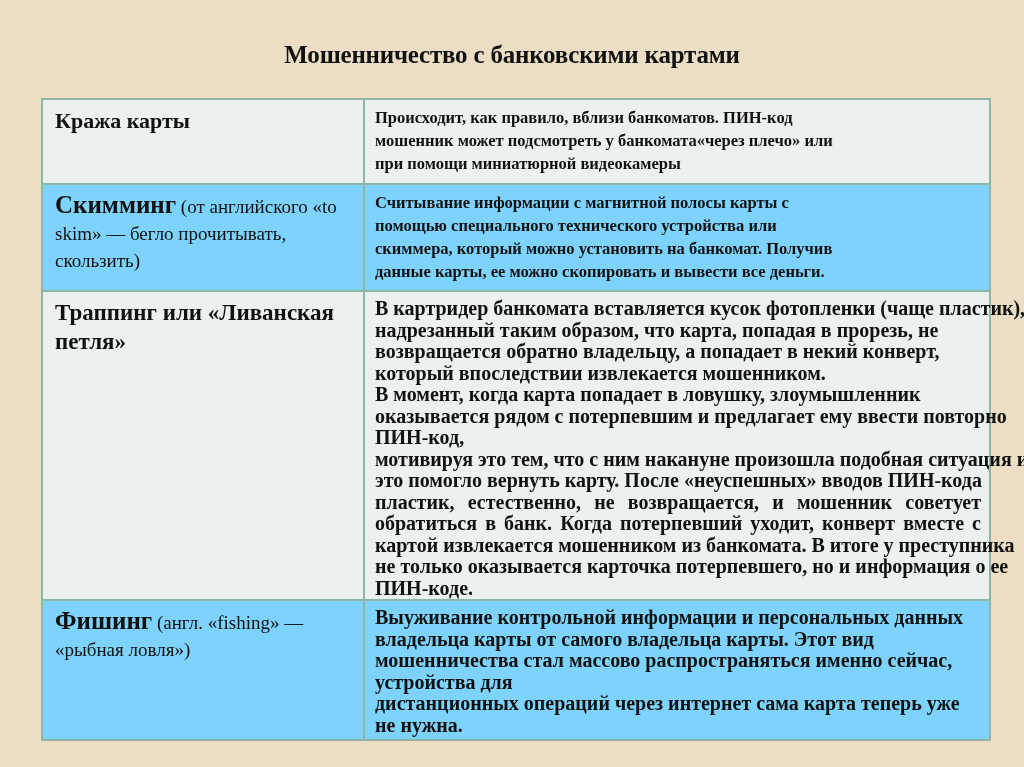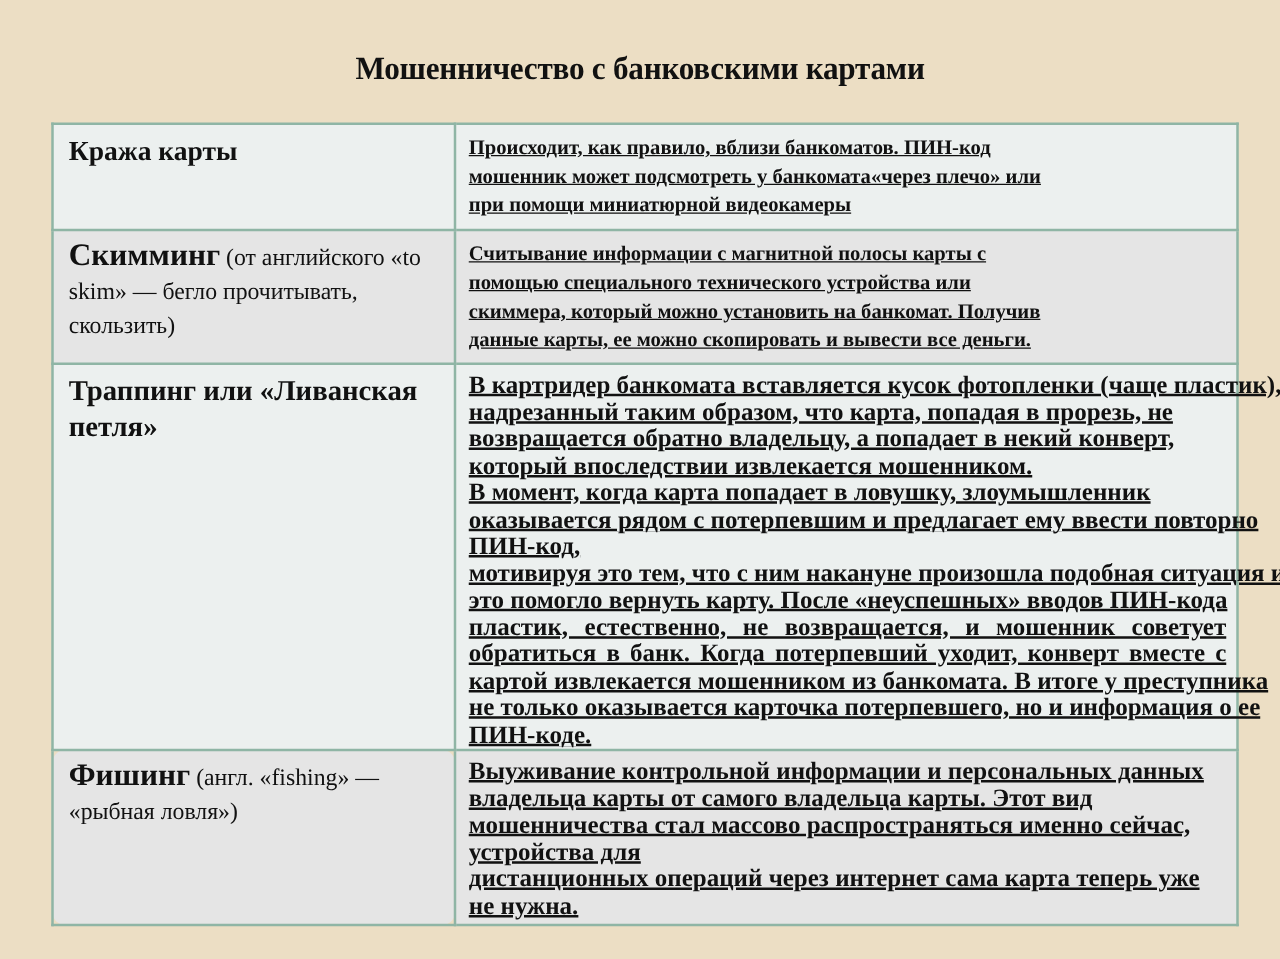--- a/index.html
+++ b/index.html
@@ -35,21 +35,21 @@
       table-layout: fixed;
     }
     .fraud-table td {
       border: 2px solid #8fb5a5;
       vertical-align: top;
       padding: 0;
     }
     .fraud-table col.c1 { width: 322px; }
     .fraud-table col.c2 { width: 626px; }
     .row-light td { background: #ecf0ef; }
-    .row-dark td { background: #e5e5e5; }
+    .row-dark td { background: #7dd3fc; }
     .term-cell {
       padding: 6px 10px 0 12px !important;
       font-size: 22px;
       line-height: 29px;
     }
     .term-name {
       font-weight: bold;
       font-size: 22px;
     }
     .term-name.big {
@@ -57,21 +57,20 @@
     }
     .term-note {
       font-weight: normal;
       font-size: 19px;
     }
     .desc-cell {
       padding: 6px 8px 0 10px !important;
       font-size: 16.5px;
       font-weight: bold;
       line-height: 23px;
-      text-decoration: underline;
     }
     .desc-cell.tight {
       font-size: 20px;
       line-height: 21.5px;
     }
     .desc-line {
       display: block;
       white-space: nowrap;
     }
     .desc-line.justify {
@@ -132,21 +131,21 @@
         <span class="desc-line">это помогло вернуть карту. После «неуспешных» вводов ПИН-кода</span>
         <span class="desc-line justify">пластик, естественно, не возвращается, и мошенник советует</span>
         <span class="desc-line justify">обратиться в банк. Когда потерпевший уходит, конверт вместе с</span>
         <span class="desc-line">картой извлекается мошенником из банкомата. В итоге у преступника</span>
         <span class="desc-line">не только оказывается карточка потерпевшего, но и информация о ее</span>
         <span class="desc-line">ПИН-коде.</span>
       </td>
     </tr>
 
     <tr class="row-dark" style="height:140px;">
-      <td class="term-cell" style="font-size:19px; line-height:27px;border-radius:10px;">
+      <td class="term-cell" style="font-size:19px; line-height:27px;">
         <span class="term-name big">Фишинг</span><span class="term-note"> (англ. «fishing» — «рыбная ловля»)</span>
       </td>
       <td class="desc-cell tight">
         <span class="desc-line">Выуживание контрольной информации и персональных данных</span>
         <span class="desc-line">владельца карты от  самого владельца карты. Этот вид</span>
         <span class="desc-line">мошенничества стал массово распространяться именно сейчас,</span>
         <span class="desc-line">устройства для</span>
         <span class="desc-line">дистанционных операций через интернет сама карта теперь уже</span>
         <span class="desc-line">не нужна.</span>
       </td>

